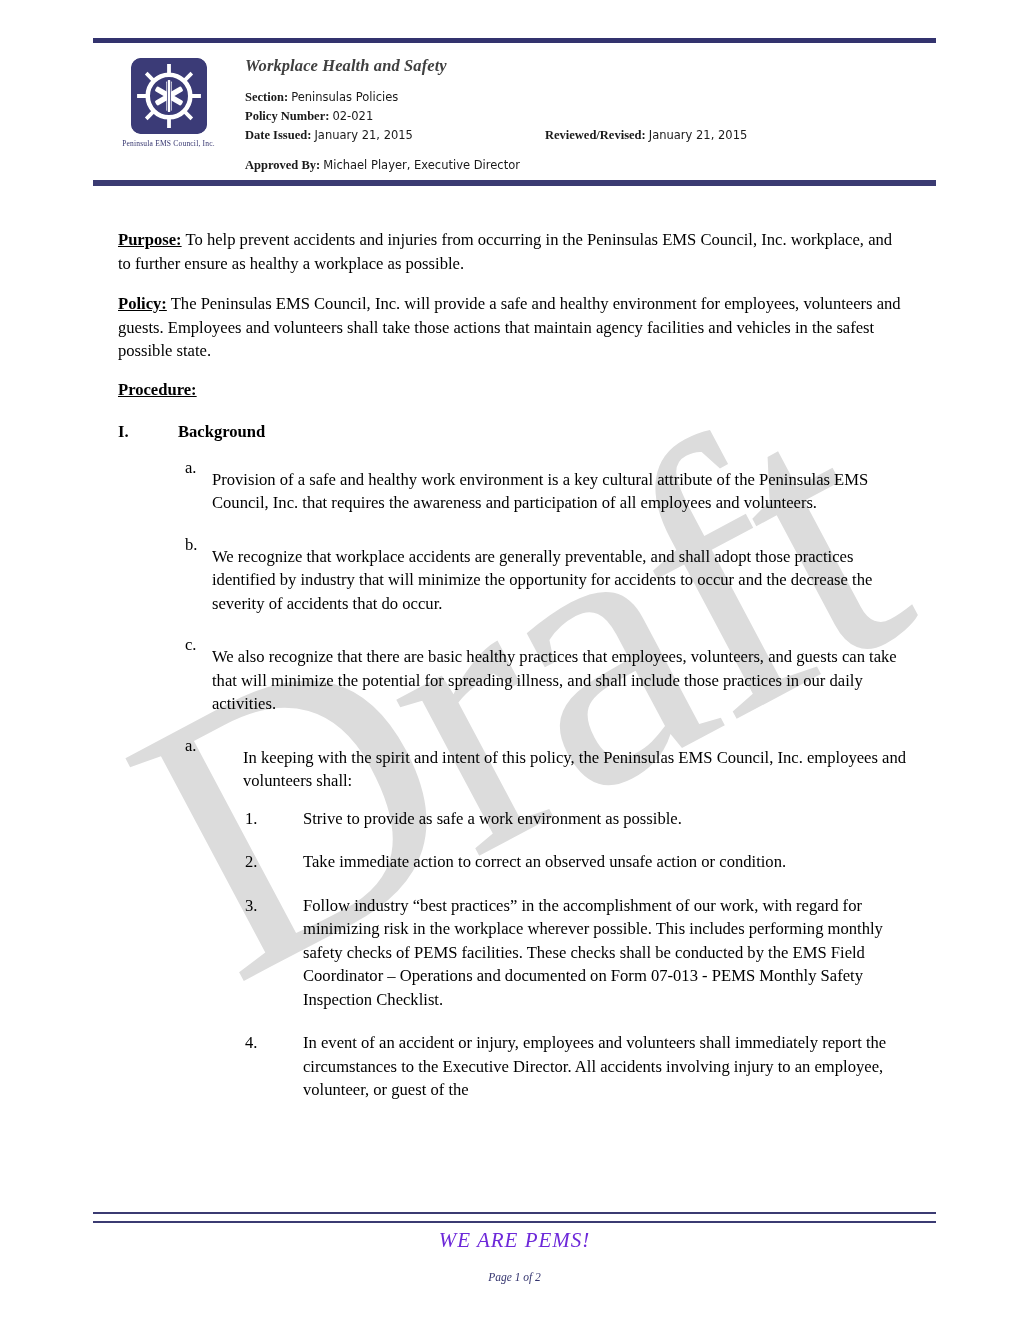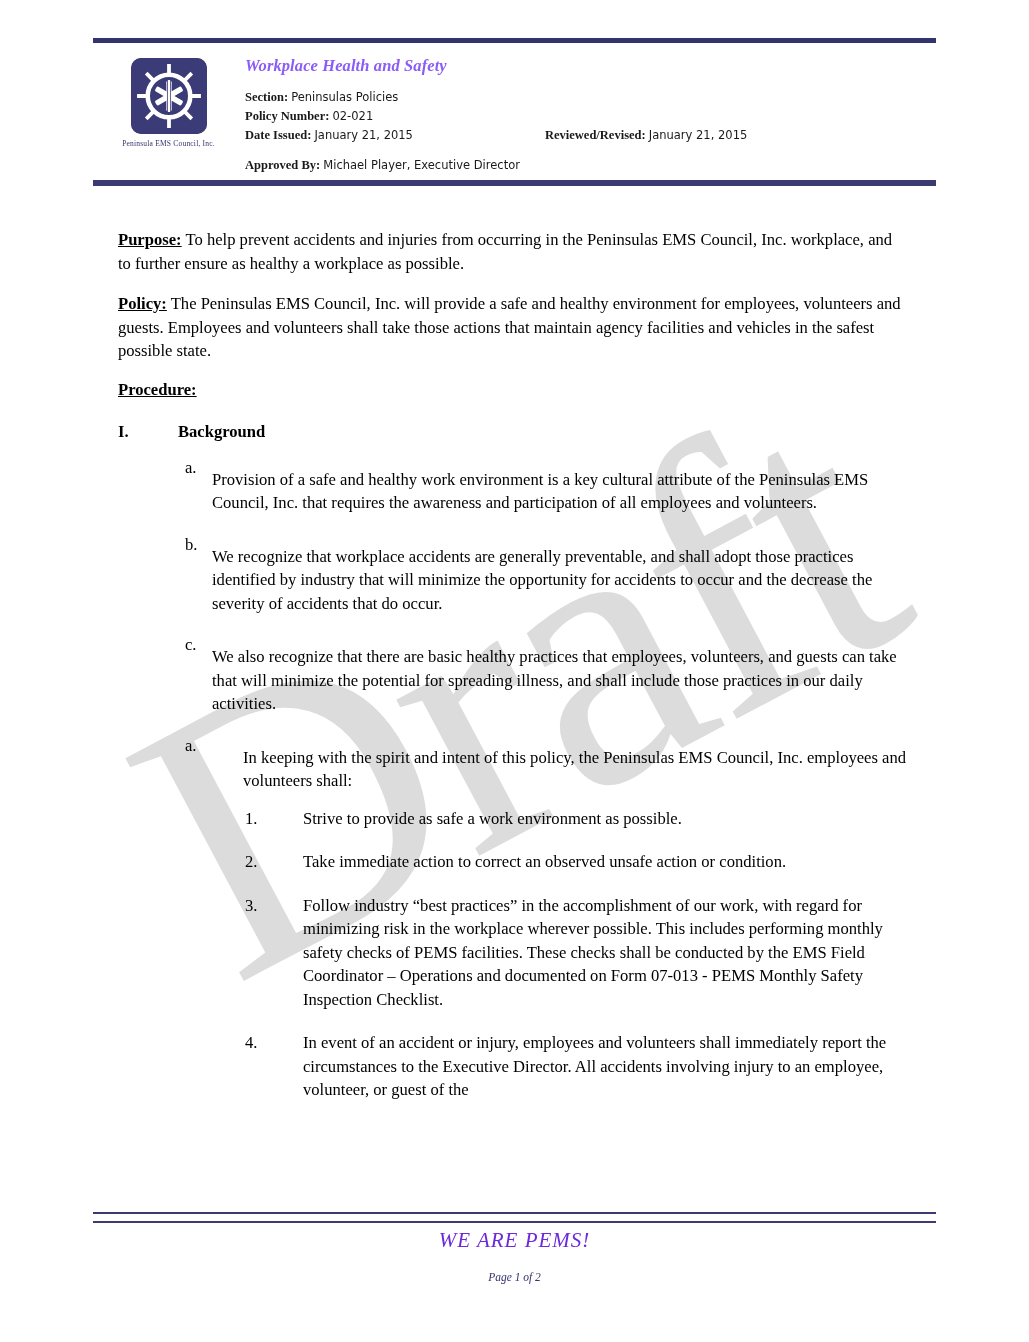--- a/index.html
+++ b/index.html
@@ -99,21 +99,21 @@
     position: absolute;
     left: 152px;
     top: 8px;
     right: 0;
   }
   #doc-title {
     font-family: "Liberation Serif", "DejaVu Serif", serif;
     font-size: 16.5px;
     font-weight: bold;
     font-style: italic;
-    color: #8b5cf6;
+    color: #404040;
     margin-bottom: 12px;
     letter-spacing: 0.1px;
   }
   .meta-row {
     font-size: 12.5px;
     line-height: 19px;
     color: #1a1a1a;
     white-space: nowrap;
   }
   .meta-label {

